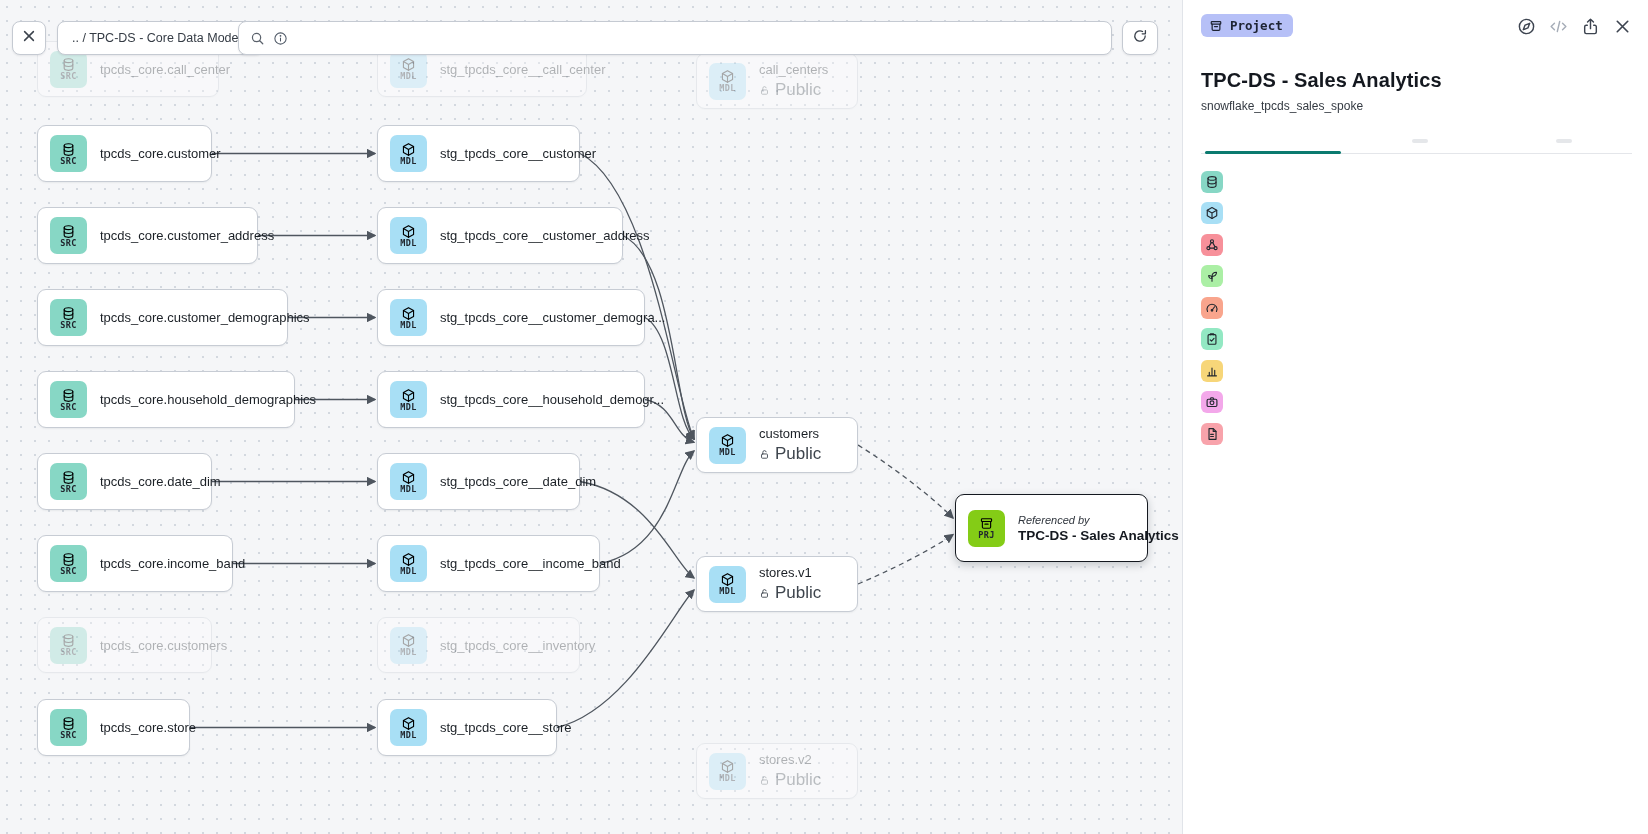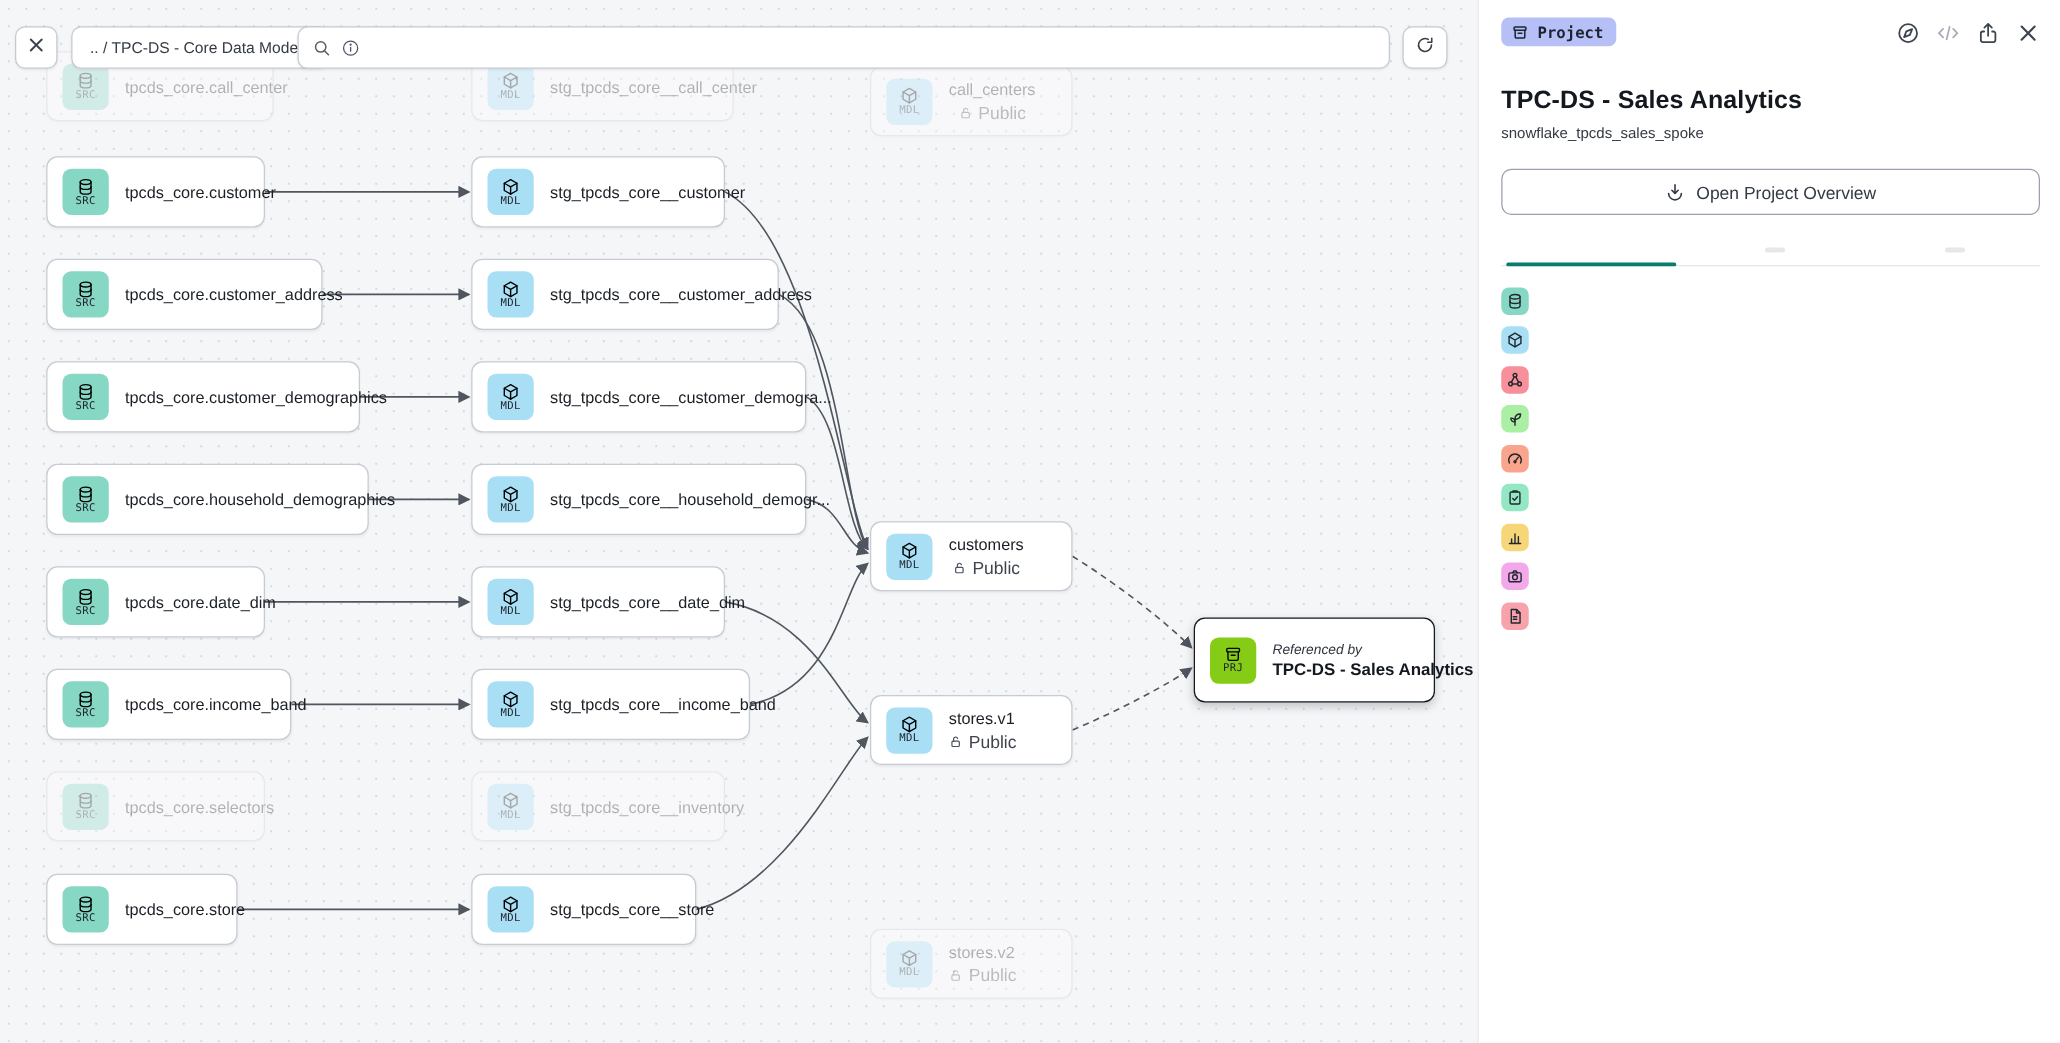--- a/index.html
+++ b/index.html
@@ -14,26 +14,26 @@
   svg.edges { position:absolute; left:0; top:0; pointer-events:none; }
 
   .node { position:absolute; display:flex; align-items:center; gap:13px;
     background:#ffffff; border:1px solid #c7ccd4; border-radius:9px;
     padding:0 12px; box-shadow:0 1px 2px rgba(20,30,40,.06); cursor:pointer; }
   .node.faded { opacity:.32; }
   .node .badge { width:37px; height:37px; border-radius:7px; flex:0 0 37px;
     display:flex; flex-direction:column; align-items:center; justify-content:center; gap:0; }
   .node .badge svg { display:block; }
   .node .badge .btype { font-family:"DejaVu Sans Mono","Liberation Mono",monospace;
-    font-size:8.5px; font-weight:400; color:#20262e; line-height:9px; letter-spacing:.3px; }
+    font-size:8.5px; font-weight:700; color:#20262e; line-height:9px; letter-spacing:.3px; }
   .badge.src { background:#87d7c5; }
   .badge.mdl { background:#a8dff5; }
   .badge.prj { background:#84cc16; }
   .node .nlabel { font-size:13px; color:#1b2026; white-space:nowrap; }
-  .node .nsub { display:flex; align-items:center; gap:5px; font-size:14px; color:#3e454d; margin-top:3px;justify-content:center; }
+  .node .nsub { display:flex; align-items:center; gap:5px; font-size:17px; color:#3e454d; margin-top:3px; }
   .node.prjnode { border:1.6px solid #14181f; box-shadow:0 3px 8px rgba(20,30,40,.22); }
   .node .nprefix { font-size:11px; color:#2e343c; margin-bottom:2px;font-style:italic; }
   .node .nmain { font-size:13.5px; font-weight:700; color:#14181f; white-space:nowrap; }
 
   
   .tbtn { position:absolute; top:21px; height:34px; background:#fff; border:1px solid #c5cad2;
     border-radius:8px; box-shadow:0 1px 2px rgba(20,30,40,.08); display:flex; align-items:center;
     justify-content:center; cursor:pointer; color:#3b424c; }
   .breadcrumb { padding:0 14px; font-size:12.5px; color:#343b44; white-space:nowrap; }
   .searchbox { position:absolute; left:238px; top:21px; width:874px; height:34px; background:#fff;
@@ -201,21 +201,21 @@
         <div class="node faded" style="left: 37px; top: 617px; width: 175px; height: 56px;">
           <span class="badge src">
             <svg width="15" height="15" viewBox="0 0 16 16" fill="none" stroke="currentColor" stroke-width="1.2" stroke-linecap="round" stroke-linejoin="round">
               <ellipse cx="8" cy="3.9" rx="4.6" ry="2.1"></ellipse>
               <path d="M3.4 3.9v8.2c0 1.16 2.06 2.1 4.6 2.1s4.6-.94 4.6-2.1V3.9"></path>
               <path d="M3.4 8c0 1.16 2.06 2.1 4.6 2.1s4.6-.94 4.6-2.1"></path>
             </svg>
             <span class="btype">SRC</span>
           </span>
           <span>
-            <div class="nlabel">tpcds_core.selectors</div>
+            <div class="nlabel">tpcds_core.customers</div>
           </span>
         </div>
         <div class="node" style="left: 37px; top: 699px; width: 153px; height: 57px;">
           <span class="badge src">
             <svg width="15" height="15" viewBox="0 0 16 16" fill="none" stroke="currentColor" stroke-width="1.2" stroke-linecap="round" stroke-linejoin="round">
               <ellipse cx="8" cy="3.9" rx="4.6" ry="2.1"></ellipse>
               <path d="M3.4 3.9v8.2c0 1.16 2.06 2.1 4.6 2.1s4.6-.94 4.6-2.1V3.9"></path>
               <path d="M3.4 8c0 1.16 2.06 2.1 4.6 2.1s4.6-.94 4.6-2.1"></path>
             </svg>
             <span class="btype">SRC</span>
@@ -485,30 +485,20 @@
             <svg width="19" height="19" viewBox="0 0 16 16" fill="none" stroke="currentColor" stroke-width="1.4" stroke-linecap="round" stroke-linejoin="round">
               <path d="M3.6 3.6l8.8 8.8M12.4 3.6l-8.8 8.8"></path>
             </svg>
           </span>
       </span>
     </div>
 
     <div class="ptitle">TPC-DS - Sales Analytics</div>
     <div class="psub">snowflake_tpcds_sales_spoke</div>
 
-    <button class="overview-btn">
-      <span id="btn-icon" style="display:flex;">
-          <svg width="16" height="16" viewBox="0 0 16 16" fill="none" stroke="currentColor" stroke-width="1.3" stroke-linecap="round" stroke-linejoin="round">
-            <path d="M8 1.9v6.6"></path>
-            <path d="M5.5 6.2 8 8.7l2.5-2.5"></path>
-            <path d="M2.9 8.8a5.1 5.1 0 0 0 10.2 0"></path>
-          </svg>
-        </span>
-      <span>Open Project Overview</span>
-    </button>
 
     <div class="tabs" id="tabs">
         <div class="tab active">
           <span></span>
         </div>
         <div class="tab">
           <span></span>
           <span class="pill"></span>
         </div>
         <div class="tab">

